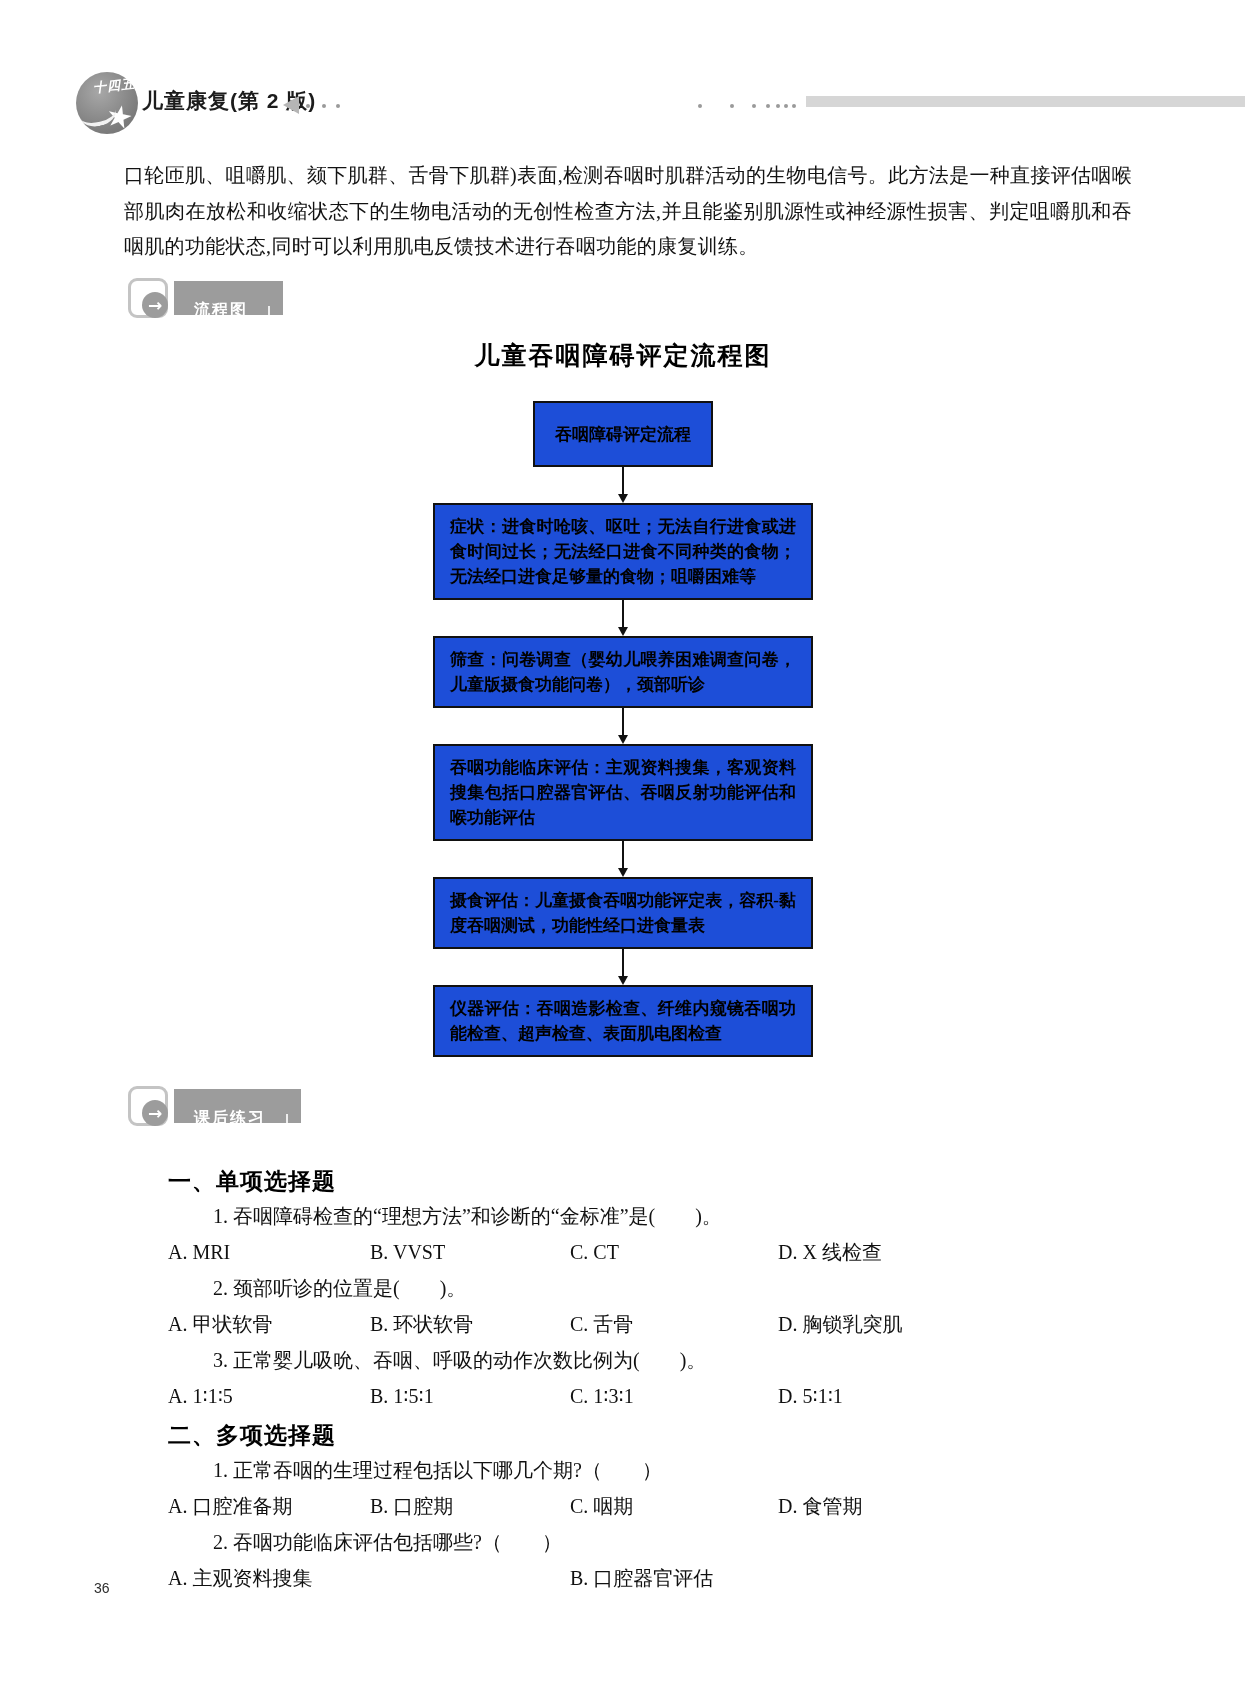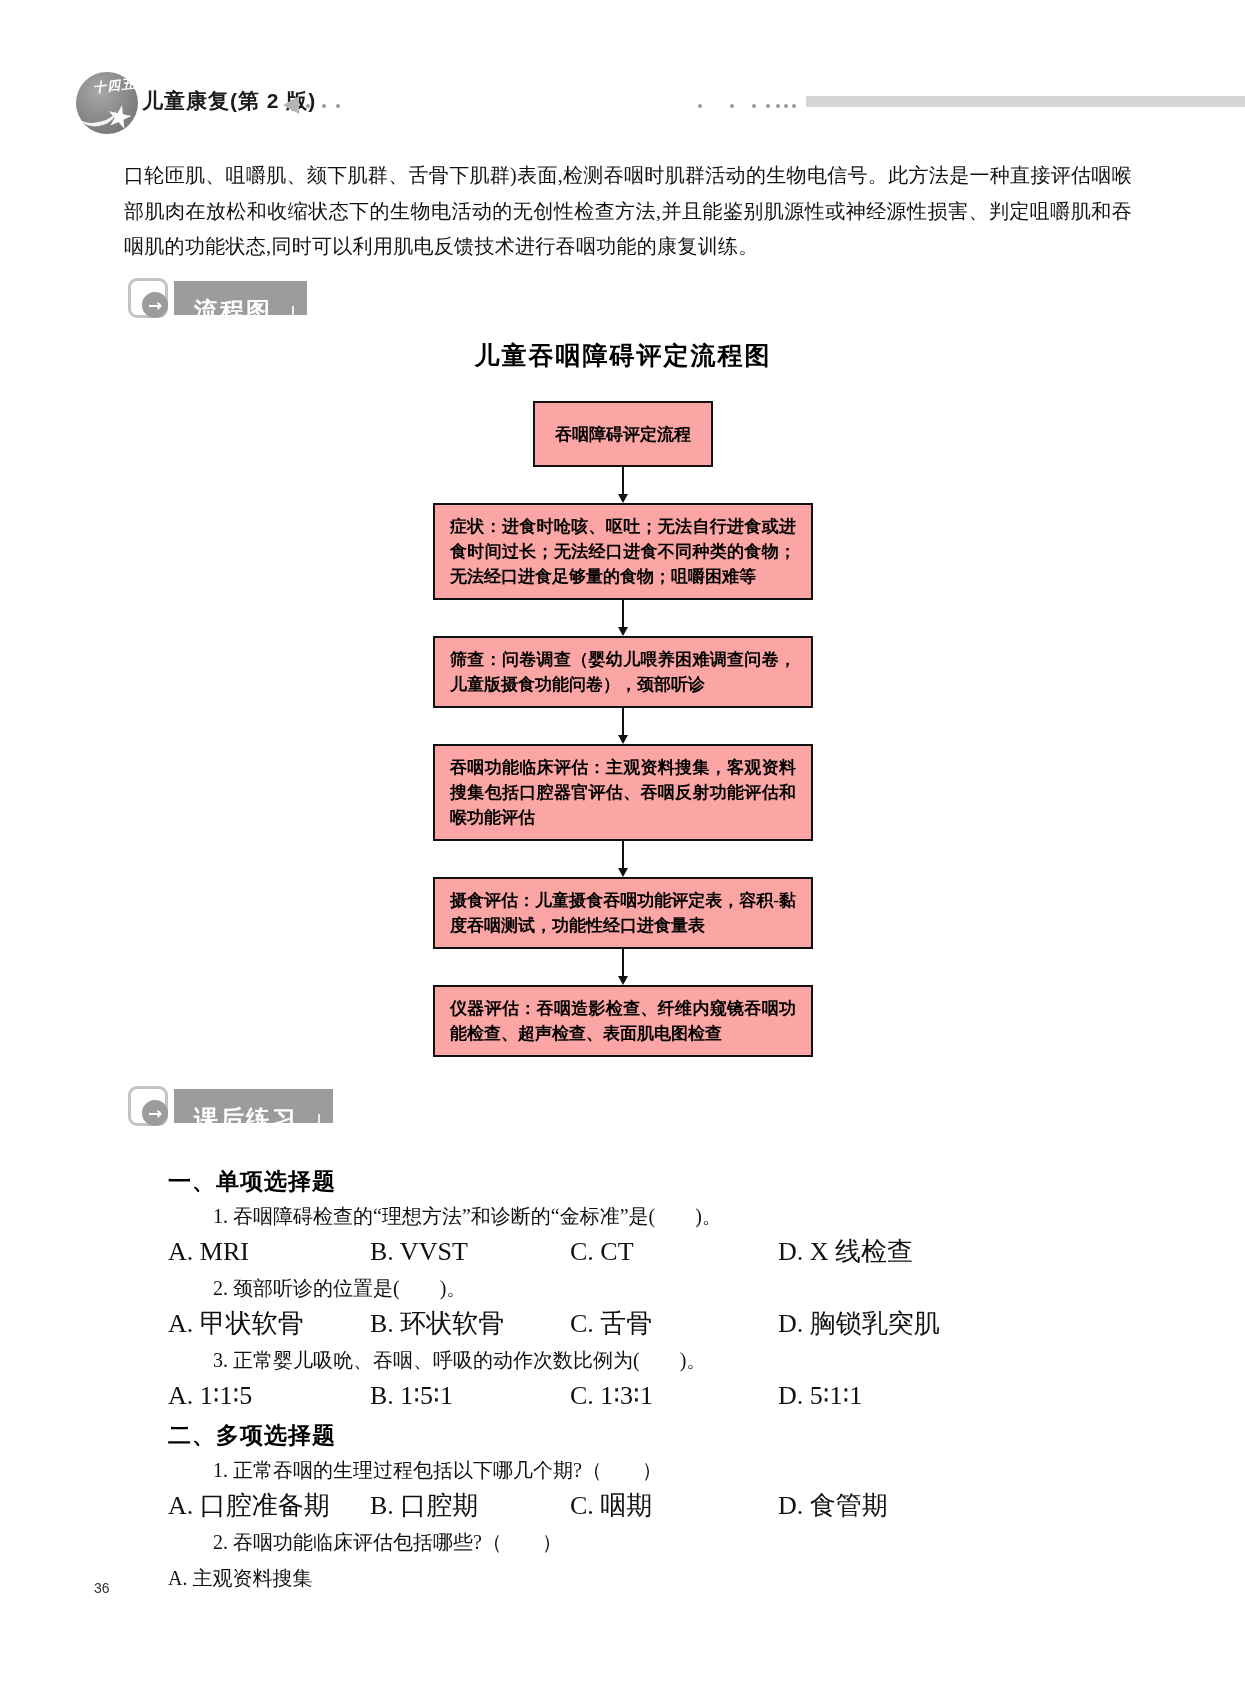--- a/index.html
+++ b/index.html
@@ -26,42 +26,42 @@
   .intro{position:absolute;left:124px;top:158px;width:1008px;font-size:20px;line-height:35.5px;
         text-align:justify;color:#121212;letter-spacing:0.3px;}
 
   
   .badge{position:absolute;display:flex;align-items:center;}
   .badge-icon{position:relative;width:34px;height:34px;border:3px solid #c4c4c4;border-radius:9px;background:#fff;margin-right:6px;}
   .badge-icon-circle{position:absolute;right:-3px;bottom:-3px;width:26px;height:26px;border-radius:50%;
         background:#9c9c9c;color:#fff;display:flex;align-items:center;justify-content:center;
         font-family:"DejaVu Sans",sans-serif;font-size:17px;font-weight:bold;}
   .badge-rect{display:flex;align-items:stretch;background:#9c9c9c;height:34px;}
-  .badge-label{display:flex;align-items:center;padding:0 20px;color:#fff;font-weight:bold;font-size:24px;
+  .badge-label{display:flex;align-items:center;padding:0 20px;color:#fff;font-weight:bold;font-size:16px;
         font-family:"Liberation Sans","DejaVu Sans",sans-serif;letter-spacing:2px;border-right:2px dashed #eeeeee;margin-top:25px;}
   .badge-tail{width:13px;}
 
   
   .flow{position:absolute;left:433px;top:338px;width:380px;}
   .flow-title{text-align:center;font-size:25px;font-weight:bold;letter-spacing:2px;color:#000;line-height:35px;}
   .flow-box{border:2px solid #111;font-weight:bold;font-size:17px;line-height:25px;
-        text-align:justify;padding:9px 15px;color:#000;background:#fca5a5;}
+        text-align:justify;padding:9px 15px;color:#000;background:#1d4ed8;}
   .flow-box.first{width:146px;height:62px;margin:28px auto 0;display:flex;align-items:center;
         justify-content:center;text-align:center;padding:0 15px;}
   .connector{height:36px;display:flex;flex-direction:column;align-items:center;}
   .connector .line{flex:1;width:2px;background:#111;}
   .connector .head{width:0;height:0;border-left:5px solid transparent;border-right:5px solid transparent;
         border-top:9px solid #111;}
 
   
   .exercises{position:absolute;left:168px;top:1156px;width:960px;}
   .ex-heading{font-family:"Liberation Sans","DejaVu Sans",sans-serif;font-weight:bold;font-size:23px;
         line-height:34px;color:#000;letter-spacing:1px;margin-top:8px;}
   .q-text{font-size:20px;line-height:36px;color:#111;margin-left:45px;}
-  .opts{display:grid;grid-template-columns:202px 200px 208px 1fr;font-size:26px;line-height:36px;color:#111;}
+  .opts{display:grid;grid-template-columns:202px 200px 208px 1fr;font-size:20px;line-height:36px;color:#111;}
   .opts-two{display:grid;grid-template-columns:402px 1fr;font-size:20px;line-height:36px;color:#111;}
   .mc-heading{margin-top:4px;}
 
   .page-num{position:absolute;left:94px;top:1580px;font-family:"Liberation Sans","DejaVu Sans",sans-serif;
         font-size:14px;color:#2e2e2e;}
 </style>
 </head>
 <body>
 
 <div class="page">
@@ -184,18 +184,19 @@
     <div class="opts">
       <span>A. 口腔准备期</span>
       <span>B. 口腔期</span>
       <span>C. 咽期</span>
       <span>D. 食管期</span>
     </div>
 
     <div class="q-text">2. 吞咽功能临床评估包括哪些?（　　）</div>
     <div class="opts-two">
       <span>A. 主观资料搜集</span>
+      <span>B. 口腔器官评估</span>
     </div>
   </div>
 
   <div class="page-num">36</div>
 
 </div>
 
 </body></html>

